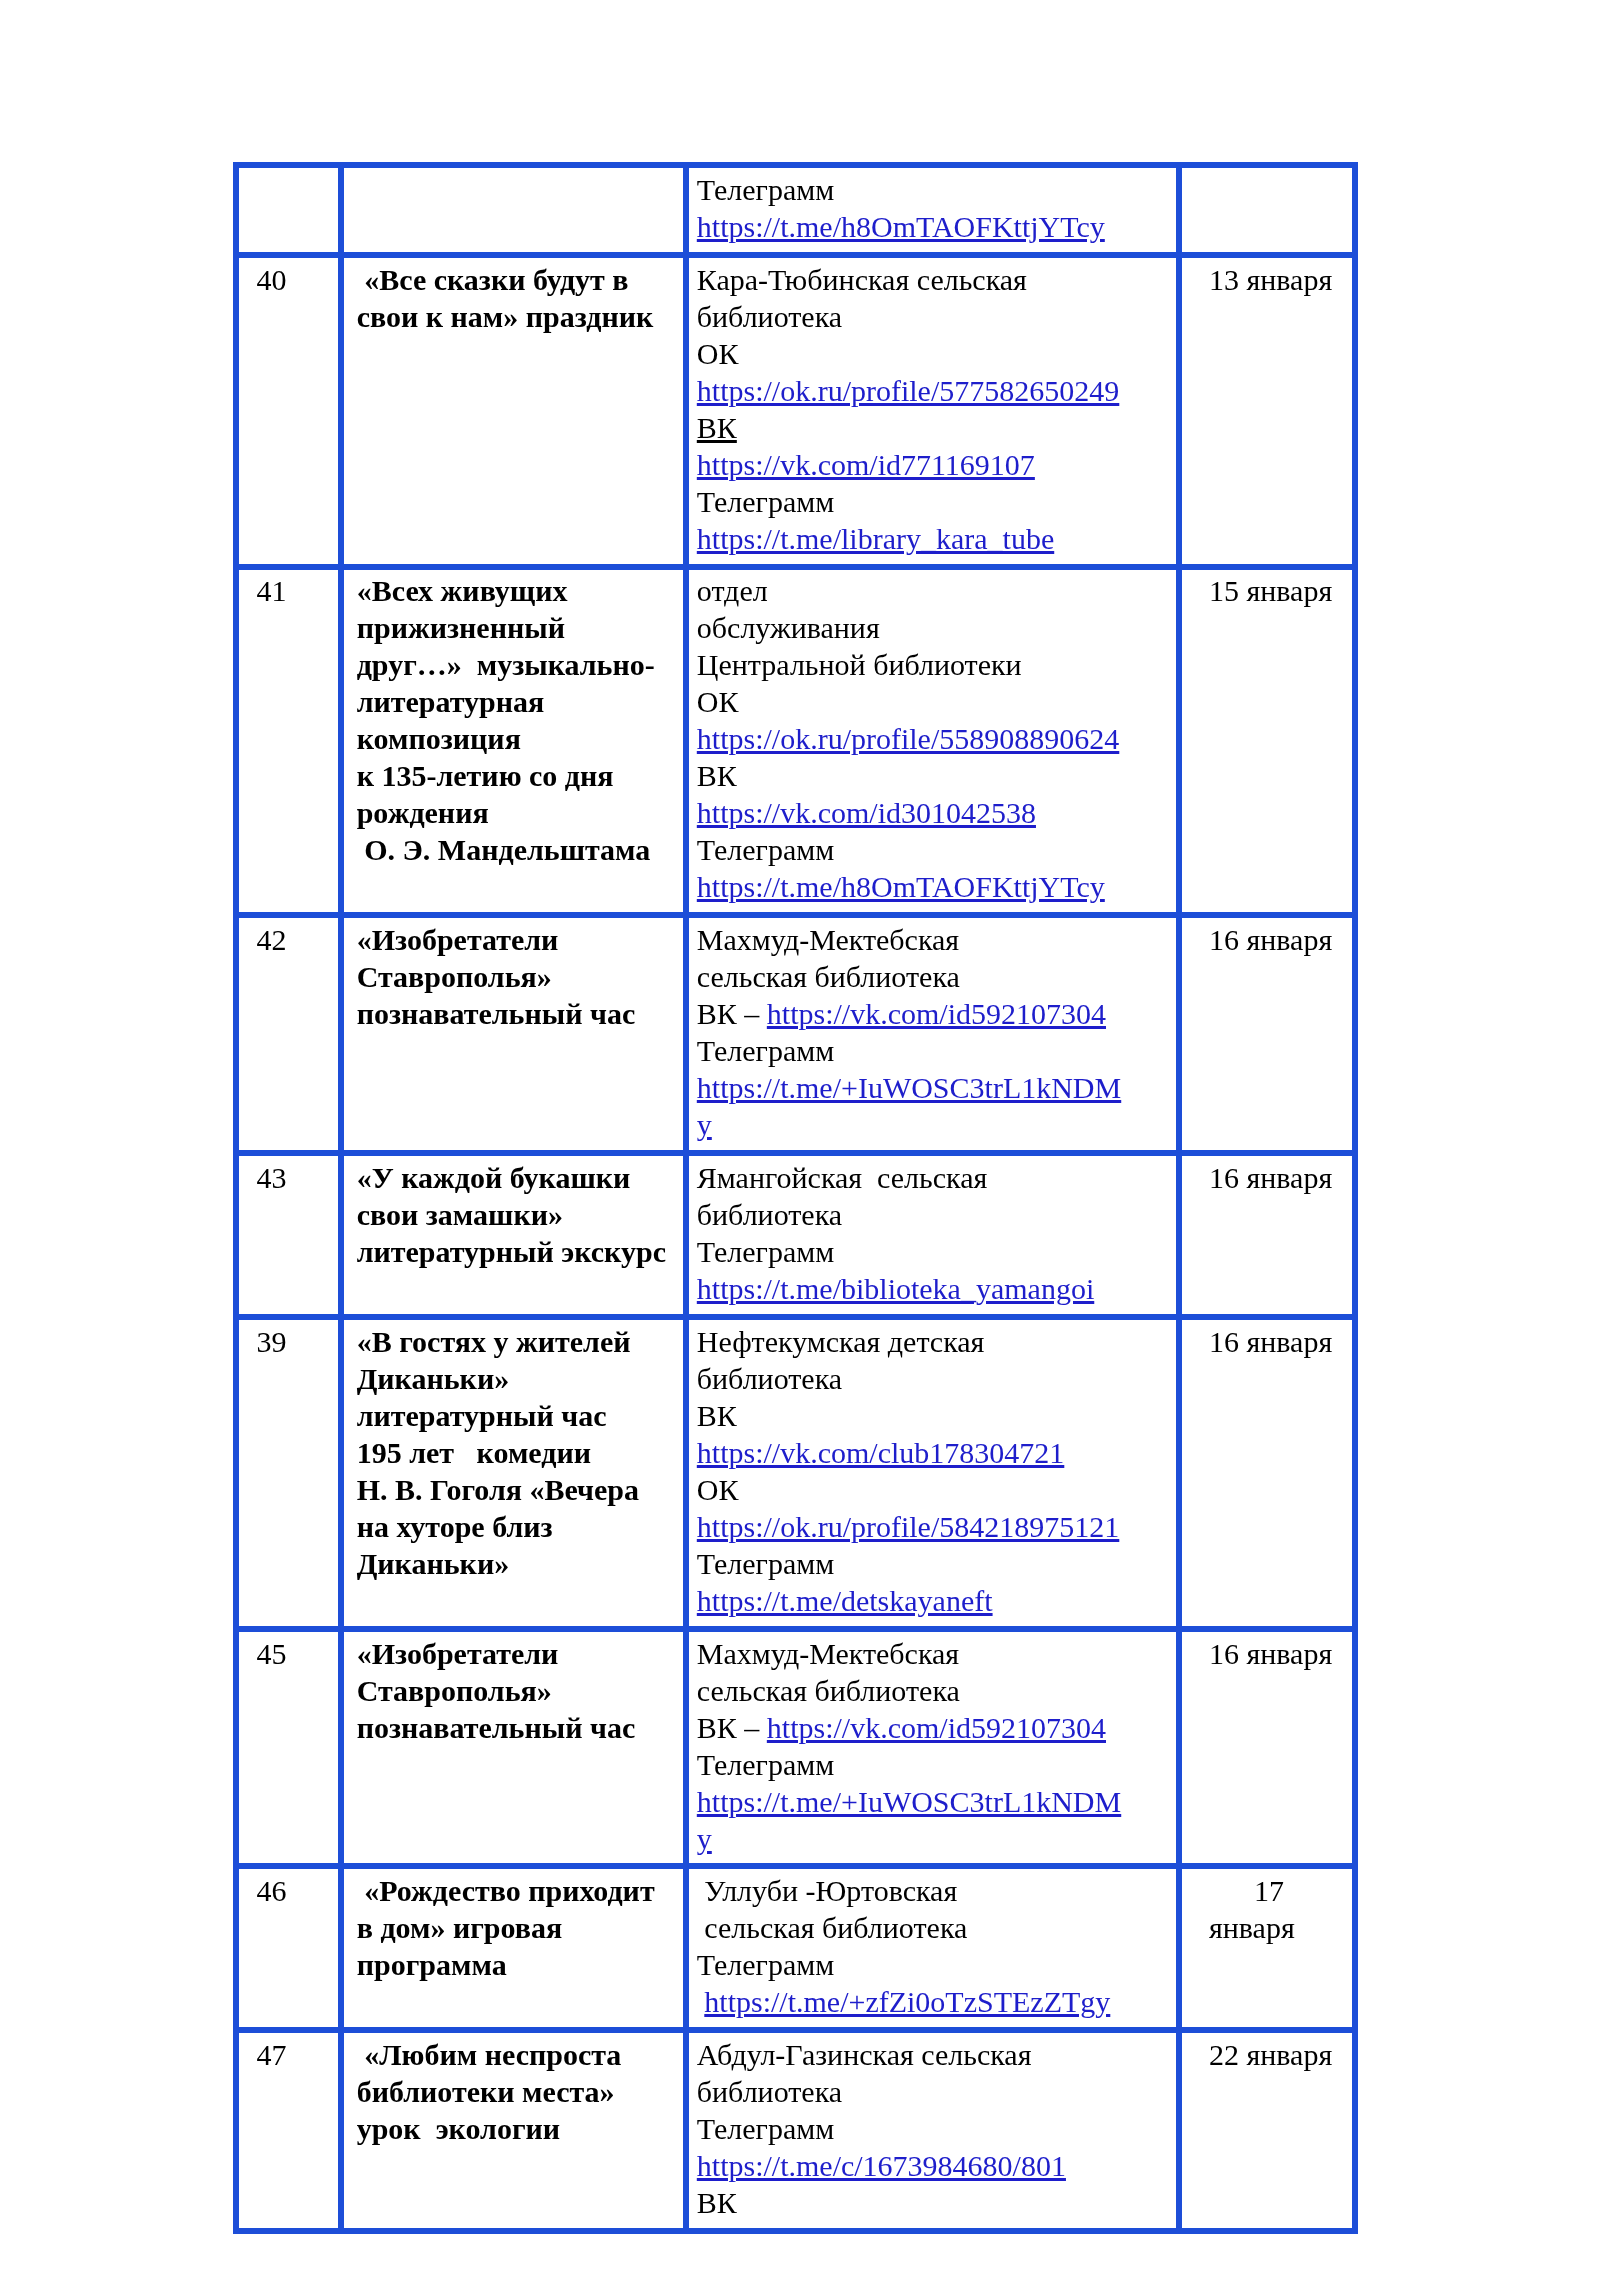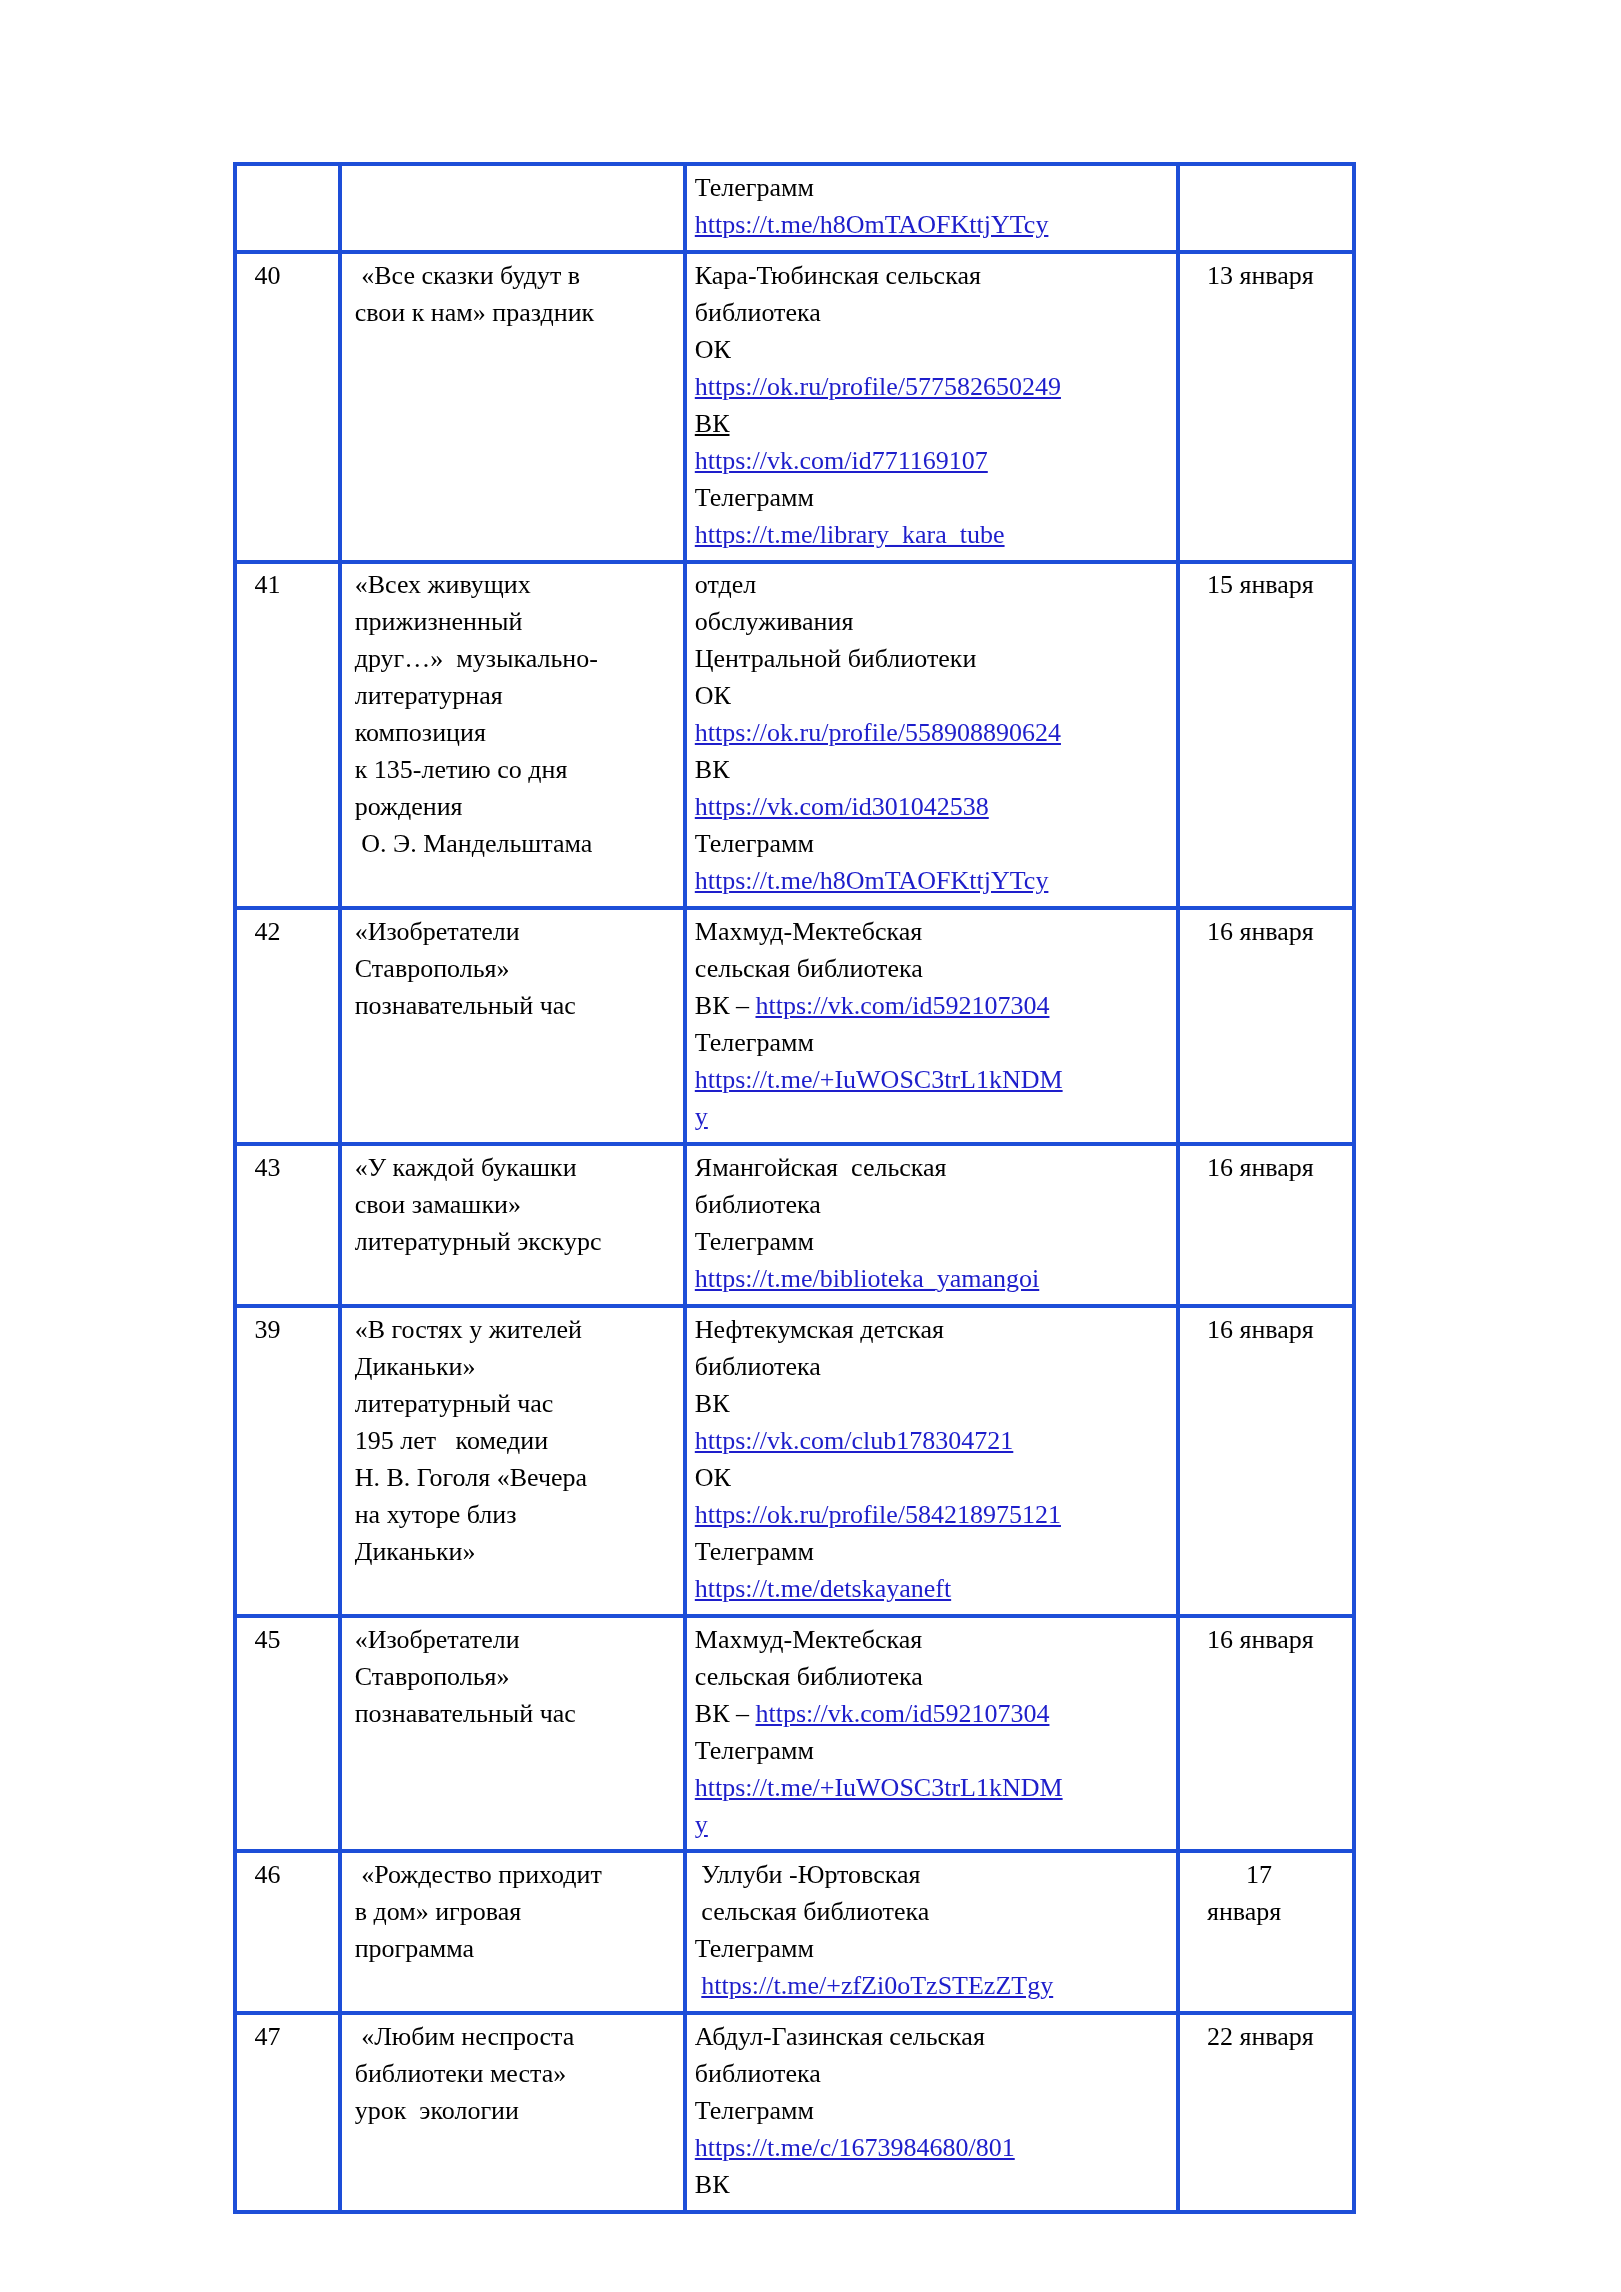--- a/index.html
+++ b/index.html
@@ -15,31 +15,31 @@
     position:absolute;left:233px;top:162px;
     width:1119px;
     border-collapse:collapse;
     table-layout:fixed;
   }
   col.c-num{width:105px;}
   col.c-title{width:345px;}
   col.c-links{width:493px;}
   col.c-date{width:176px;}
   td{
-    border:4px solid #1d4ed8;
+    border:6px solid #1d4ed8;
     vertical-align:top;
     padding:2.9px 7.8px 6.9px 7.8px;
-    font-size:26px;
+    font-size:30px;
     line-height:37px;
     white-space:pre;
     overflow:hidden;
   }
   tr:first-child td{border-bottom-width:3.9px;}
   td.num{padding-left:17.6px;margin-top:36px;}
-  td.title{padding-left:12.7px;}
+  td.title{padding-left:12.7px;font-weight:bold;}
   td.date{padding-left:27px;}
   .line{min-height:37px;}
   a.a{color:var(--link,#1e1ecb);text-decoration:underline;cursor:pointer;}
   span.u{text-decoration:underline;}
 </style>
 </head>
 <body>
 
 <div class="page">
   <table class="tbl">

